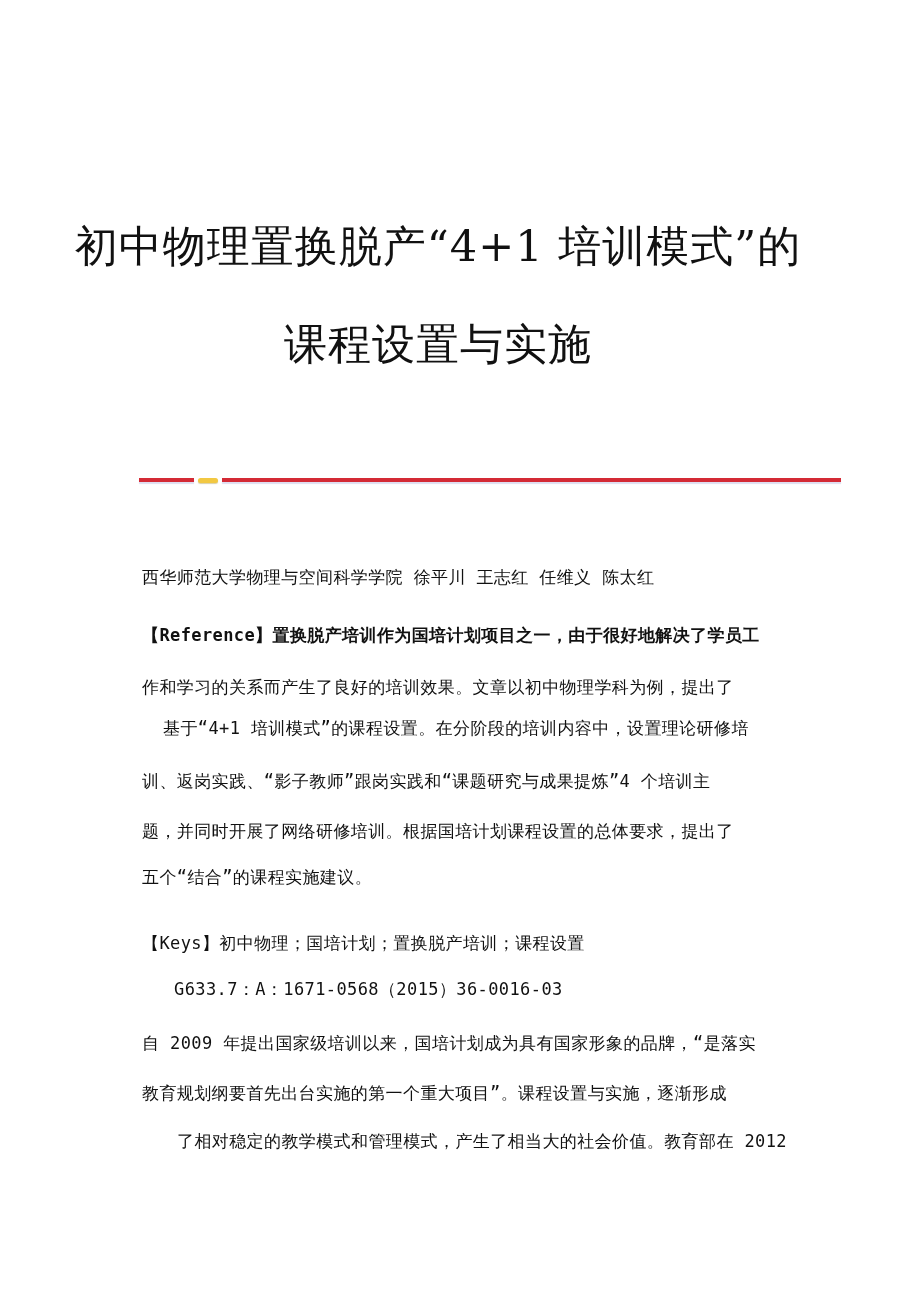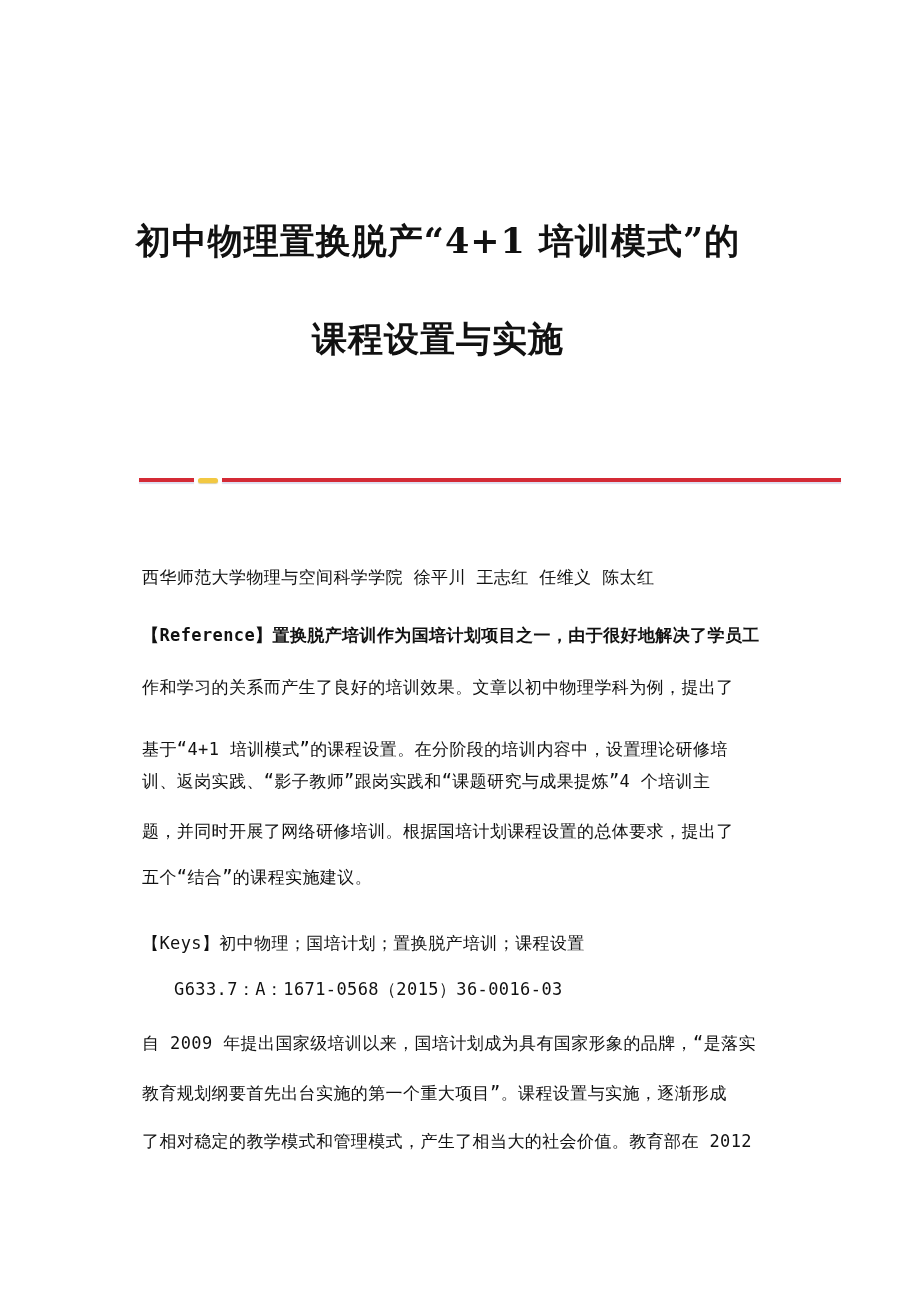--- a/index.html
+++ b/index.html
@@ -13,22 +13,22 @@
       position: relative;
       overflow: hidden;
       color: #111111;
     }
     .title {
       position: absolute;
       left: 0;
       width: 876px;
       text-align: center;
       font-family: "DejaVu Serif", "Liberation Serif", serif;
-      font-size: 35px;
-      font-weight: bold;
+      font-size: 43px;
+      font-weight: normal;
       letter-spacing: 1px;
       color: #111;
       white-space: nowrap;
     }
     .title.line1 { top: 218px; }
     .title.line2 { top: 316px; }
 
     .divider {
       position: absolute;
       top: 478px;
@@ -78,24 +78,24 @@
   <div class="seg left"></div>
   <div class="ornament"></div>
   <div class="seg right"></div>
 </div>
 
 <div class="body-text" style="top:0;">
   <div class="line" style="top:566px;">西华师范大学物理与空间科学学院 徐平川 王志红 任维义 陈太红</div>
 
   <div class="line" style="top:624px;font-weight:bold;">【Reference】置换脱产培训作为国培计划项目之一，由于很好地解决了学员工</div>
   <div class="line" style="top:676px;">作和学习的关系而产生了良好的培训效果。文章以初中物理学科为例，提出了</div>
-  <div class="line" style="top:738px;">基于“4+1 培训模式”的课程设置。在分阶段的培训内容中，设置理论研修培</div>
+  <div class="line" style="top:717px;margin-left:21px;">基于“4+1 培训模式”的课程设置。在分阶段的培训内容中，设置理论研修培</div>
   <div class="line" style="top:770px;">训、返岗实践、“影子教师”跟岗实践和“课题研究与成果提炼”4 个培训主</div>
   <div class="line" style="top:820px;">题，并同时开展了网络研修培训。根据国培计划课程设置的总体要求，提出了</div>
   <div class="line" style="top:866px;">五个“结合”的课程实施建议。</div>
 
   <div class="line" style="top:920px;margin-top:12px;">【Keys】初中物理；国培计划；置换脱产培训；课程设置</div>
   <div class="line" style="top:978px;margin-left:32px;">G633.7：A：1671-0568（2015）36-0016-03</div>
 
   <div class="line" style="top:1032px;">自 2009 年提出国家级培训以来，国培计划成为具有国家形象的品牌，“是落实</div>
   <div class="line" style="top:1082px;">教育规划纲要首先出台实施的第一个重大项目”。课程设置与实施，逐渐形成</div>
-  <div class="line" style="top:1130px;">了相对稳定的教学模式和管理模式，产生了相当大的社会价值。教育部在 2012</div>
+  <div class="line" style="top:1130px;margin-left:35px;">了相对稳定的教学模式和管理模式，产生了相当大的社会价值。教育部在 2012</div>
 </div>
 
 </body></html>

